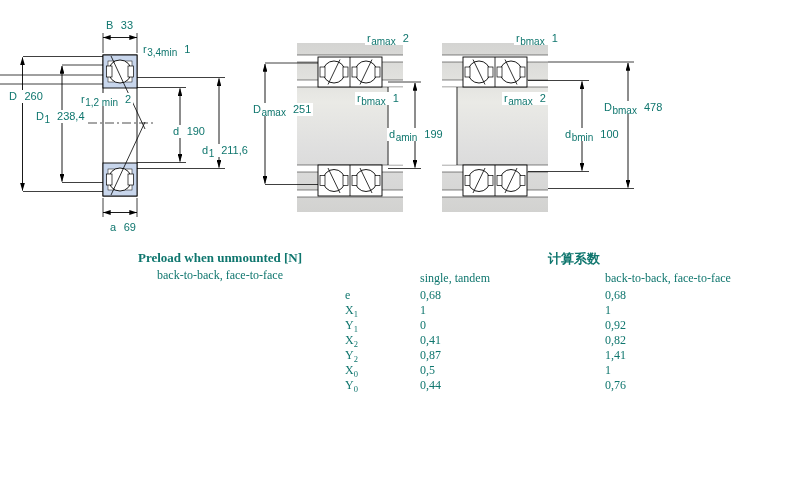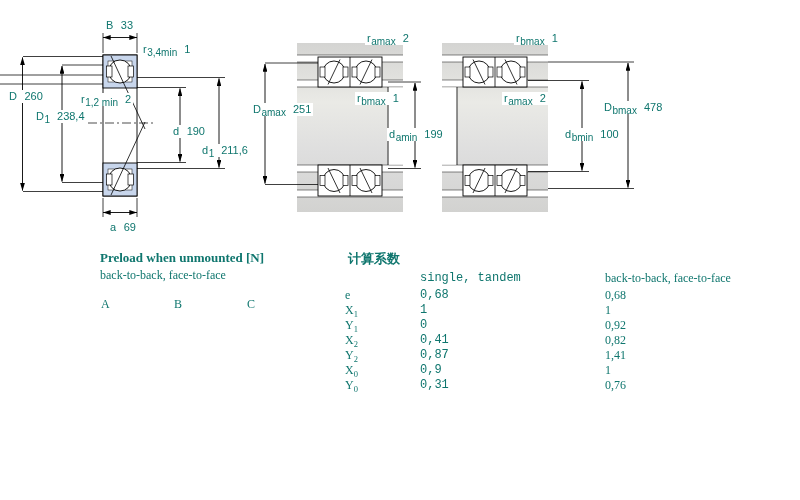--- a/index.html
+++ b/index.html
@@ -7,28 +7,28 @@
          font-family:"Liberation Sans",sans-serif;color:#0f766e;}
   svg{position:absolute;left:0;top:0;}
 
   
   .dim{position:absolute;font:11px "Liberation Sans",sans-serif;line-height:13px;
        background:#fff;white-space:nowrap;padding:0 2px;}
   .dim .sub{font-size:10px;position:relative;top:3px;margin-left:.5px;margin-top:25px;}
   .dim .val{margin-left:7px;}
 
   
-  .tbl{position:absolute;font:12px "Liberation Serif",serif;}
+  .tbl{position:absolute;font:12px "Liberation Serif",serif;text-align:center;}
   .tbl .title{font-size:13px;font-weight:bold;white-space:nowrap;}
   .tbl .subtitle{margin-top:2px;white-space:nowrap;}
   .pl-row{position:absolute;left:1px;white-space:nowrap;}
   .pl-row span{display:inline-block;width:73px;}
   .f-head,.f-row{position:absolute;left:0;width:455px;white-space:nowrap;}
   .f-c0{position:absolute;left:0;}
-  .f-c1{position:absolute;left:75px;font-family:Liberation Mono, monospace;}
+  .f-c1{position:absolute;left:75px;}
   .f-c2{position:absolute;left:260px;}
   .f-c0 .sub{font-size:8.5px;position:relative;top:3px;}
 </style>
 </head>
 <body>
 
 <div id="stage">
 
   <svg width="800" height="250" viewBox="0 0 800 250">
     <defs>
@@ -222,23 +222,20 @@
   <div class="dim" style="left:387px;top:128px"><span class="base">d</span><span class="sub">amin</span><span class="val">199</span></div>
 
   <div class="dim" style="left:514px;top:32px"><span class="base">r</span><span class="sub">bmax</span><span class="val">1</span></div>
   <div class="dim" style="left:502px;top:92px"><span class="base">r</span><span class="sub">amax</span><span class="val">2</span></div>
   <div class="dim" style="left:602px;top:101px"><span class="base">D</span><span class="sub">bmax</span><span class="val">478</span></div>
   <div class="dim" style="left:563px;top:128px"><span class="base">d</span><span class="sub">bmin</span><span class="val">100</span></div>
 
   <div class="tbl" style="left:100px;top:250px;width:240px;height:90px">
     <div class="title">Preload when unmounted [N]</div>
     <div class="subtitle">back-to-back, face-to-face</div>
-    <div class="pl-row" style="top:47px">
-      <span>A</span><span>B</span><span>C</span>
-    </div>
   </div>
 
   <div class="tbl" style="left:345px;top:250px;width:455px;height:150px">
     <div class="title" style="margin-left:3px">计算系数</div>
     <div class="f-head" style="top:21px">
       <span class="f-c1">single, tandem</span>
       <span class="f-c2">back-to-back, face-to-face</span>
     </div>
     <div class="f-row" style="top:38px">
       <span class="f-c0"><span>e</span><span class="sub"></span></span>
@@ -260,23 +257,23 @@
       <span class="f-c1">0,41</span>
       <span class="f-c2">0,82</span>
     </div>
     <div class="f-row" style="top:98px">
       <span class="f-c0"><span>Y</span><span class="sub">2</span></span>
       <span class="f-c1">0,87</span>
       <span class="f-c2">1,41</span>
     </div>
     <div class="f-row" style="top:113px">
       <span class="f-c0"><span>X</span><span class="sub">0</span></span>
-      <span class="f-c1">0,9</span>
+      <span class="f-c1">0,5</span>
       <span class="f-c2">1</span>
     </div>
     <div class="f-row" style="top:128px">
       <span class="f-c0"><span>Y</span><span class="sub">0</span></span>
-      <span class="f-c1">0,31</span>
+      <span class="f-c1">0,44</span>
       <span class="f-c2">0,76</span>
     </div>
   </div>
 
 </div>
 
 </body></html>

